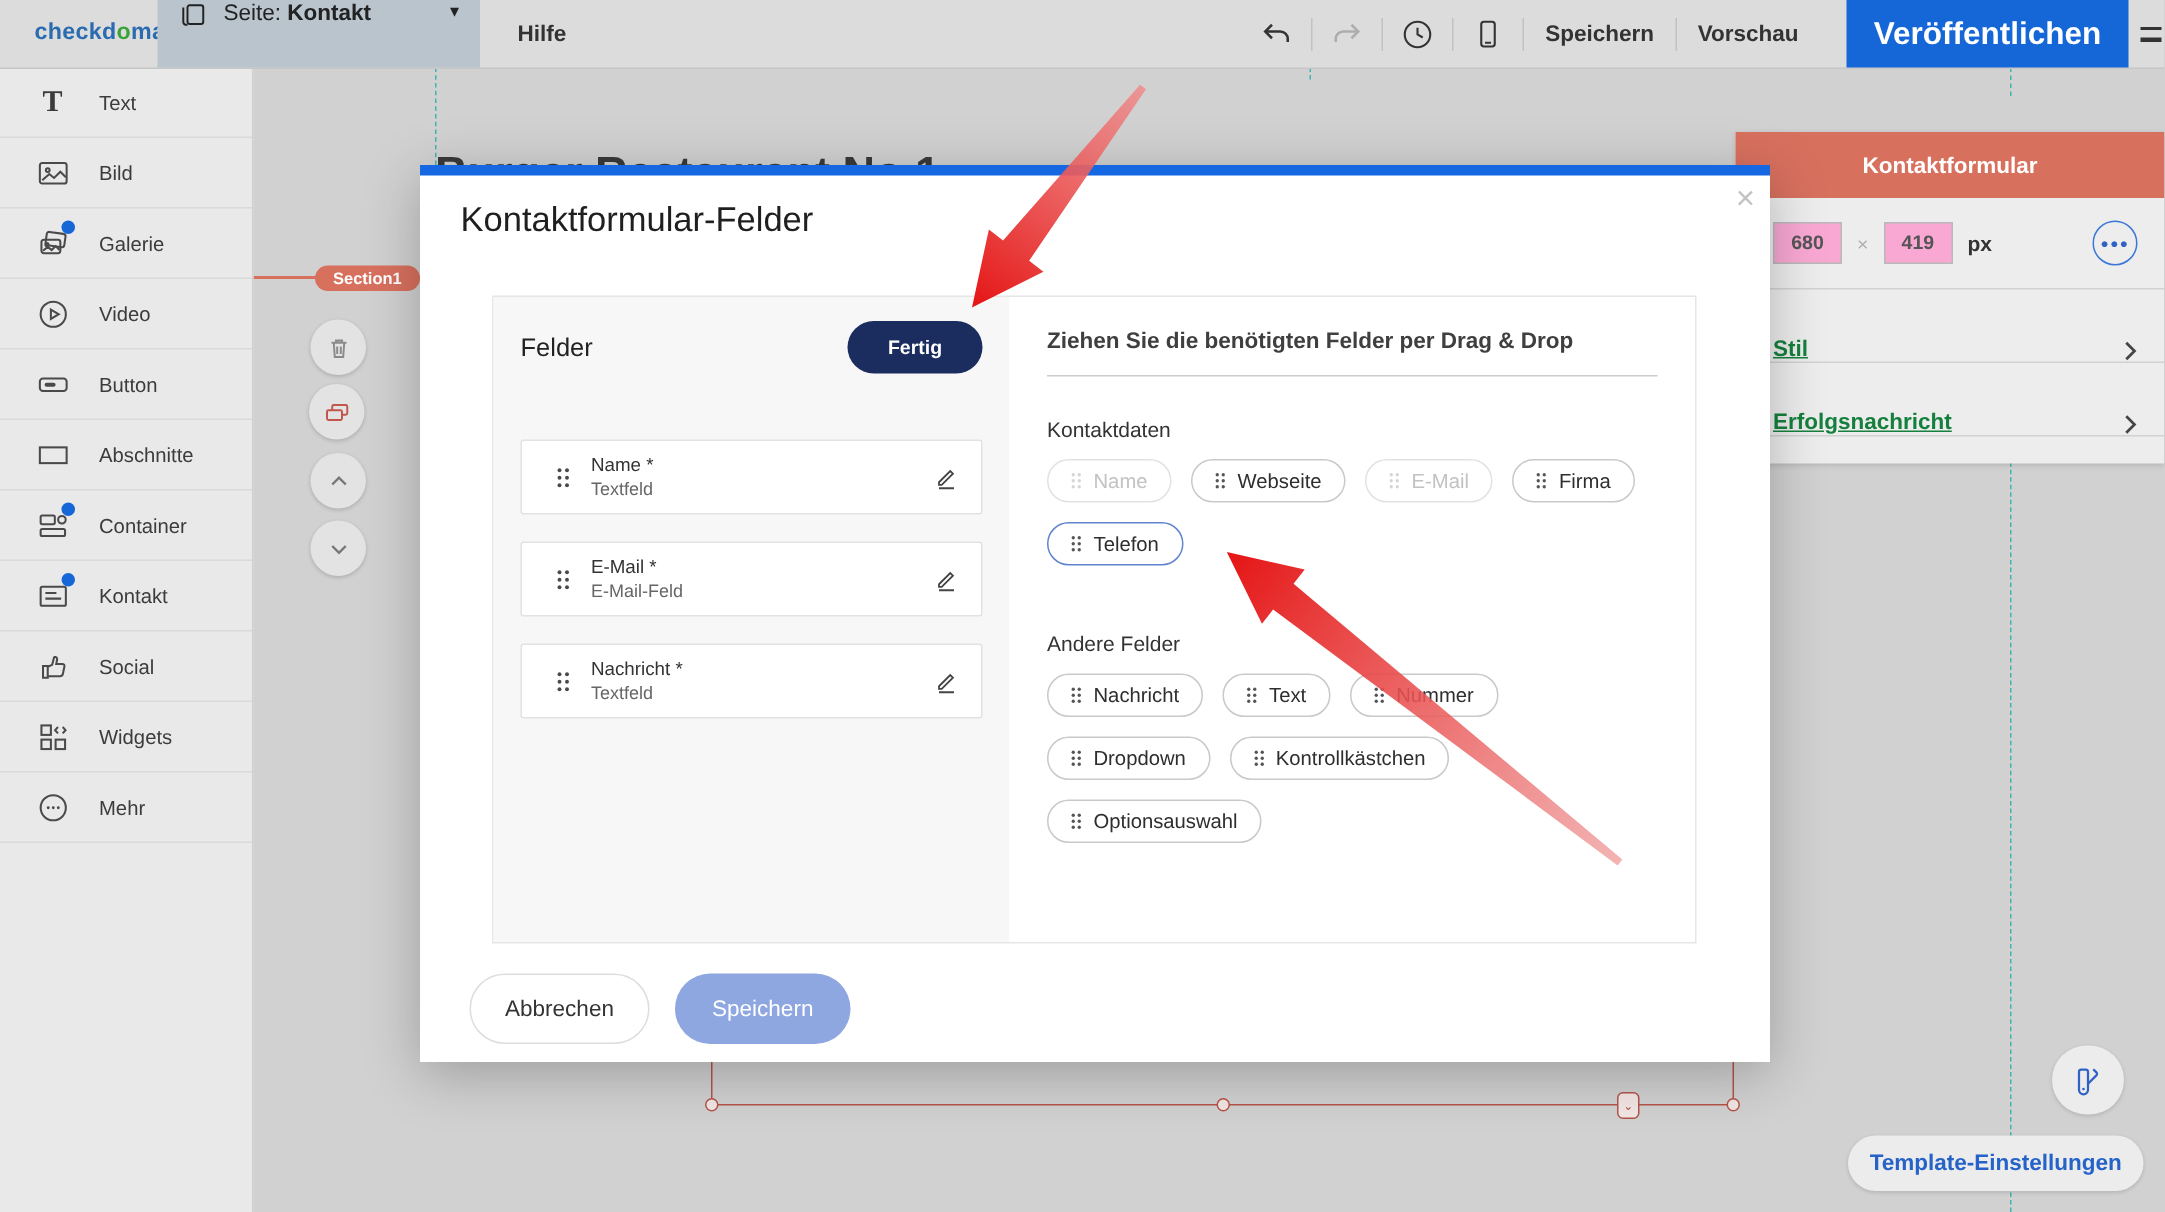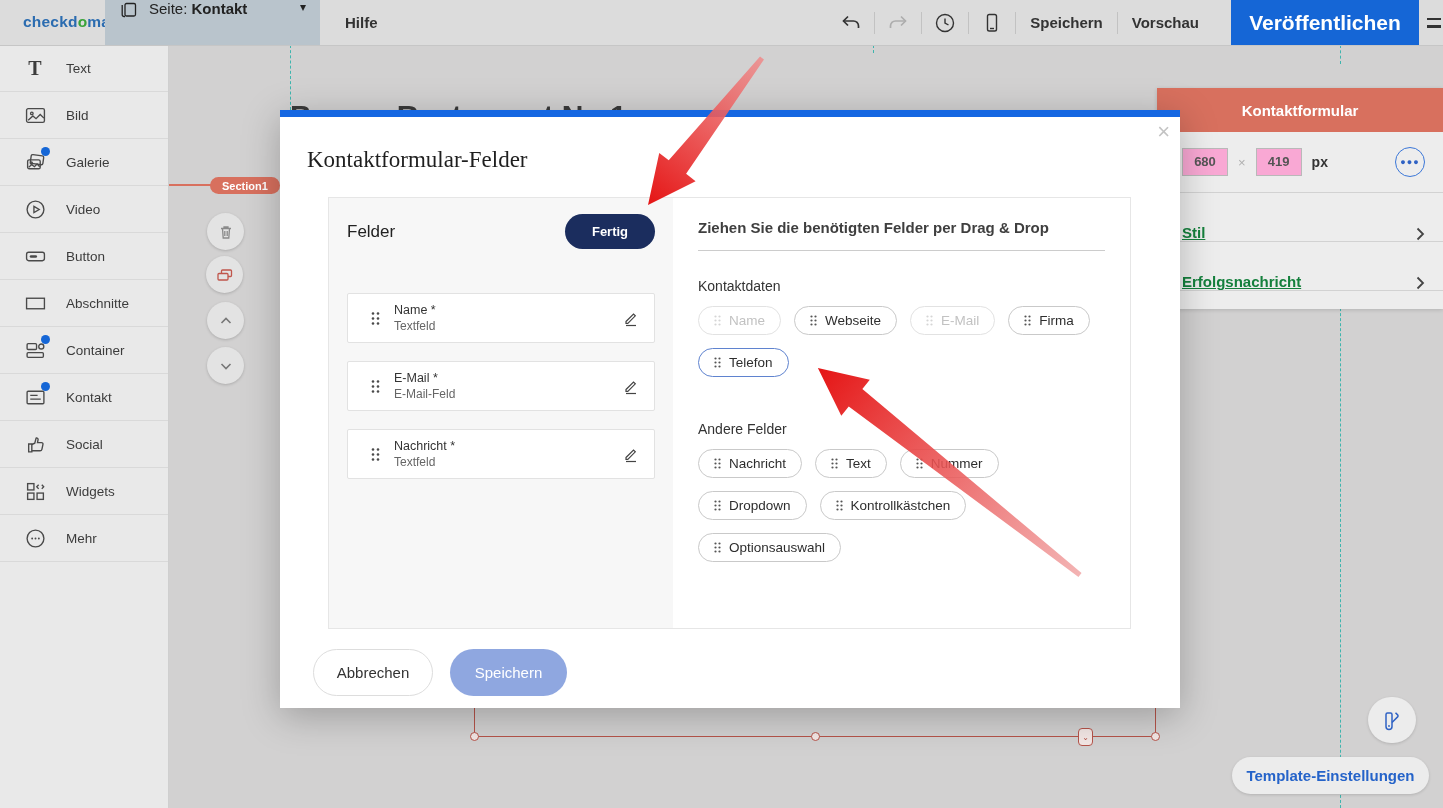--- a/index.html
+++ b/index.html
@@ -79,21 +79,21 @@
   .swatch-btn{position:absolute;left:1368px;top:697px;width:48px;height:46px;border-radius:24px;
     background:#ececec;box-shadow:0 1px 3px rgba(0,0,0,.15);display:flex;align-items:center;justify-content:center;z-index:6;cursor:pointer;}
   .template-btn{position:absolute;left:1232px;top:757px;width:197px;height:37px;border-radius:19px;
     background:#ececec;box-shadow:0 1px 3px rgba(0,0,0,.15);display:flex;align-items:center;justify-content:center;
     color:#2563c9;font-size:15px;font-weight:bold;z-index:6;cursor:pointer;}
 
   
   .modal{position:absolute;left:280px;top:110px;width:900px;height:598px;background:#fff;z-index:50;
     border-top:7px solid #1567e2;box-sizing:border-box;box-shadow:0 8px 35px rgba(0,0,0,.25);}
   .modal-close{position:absolute;right:10px;top:4px;font-size:22px;color:#c3c3c3;font-weight:300;cursor:pointer;line-height:1;}
-  .modal-title{position:absolute;left:27px;top:30px;font-size:23px;color:#1f1f1f;font-family:Liberation Serif, serif;}
+  .modal-title{position:absolute;left:27px;top:16px;font-size:23px;color:#1f1f1f;}
   .modal-body{position:absolute;left:48px;top:80px;width:803px;height:432px;display:flex;
     border:1px solid #e6e6e6;box-sizing:border-box;}
   .pane-left{width:344px;background:#f7f7f7;box-sizing:border-box;padding:16px 18px;flex-shrink:0;}
   .pane-left-head{display:flex;align-items:center;justify-content:space-between;margin-bottom:44px;}
   .felder-h{font-size:17px;color:#222;}
   .fertig-btn{width:90px;height:35px;border-radius:18px;background:#1b2d5e;color:#fff;font-size:13px;
     font-weight:bold;border:none;display:flex;align-items:center;justify-content:center;cursor:pointer;}
   .fcard{height:48px;background:#fff;border:1px solid #e2e2e2;border-radius:2px;display:flex;
     align-items:center;margin-bottom:18px;}
   .fcard .drag{margin:0 14px 0 23px;color:#4a4a4a;}

